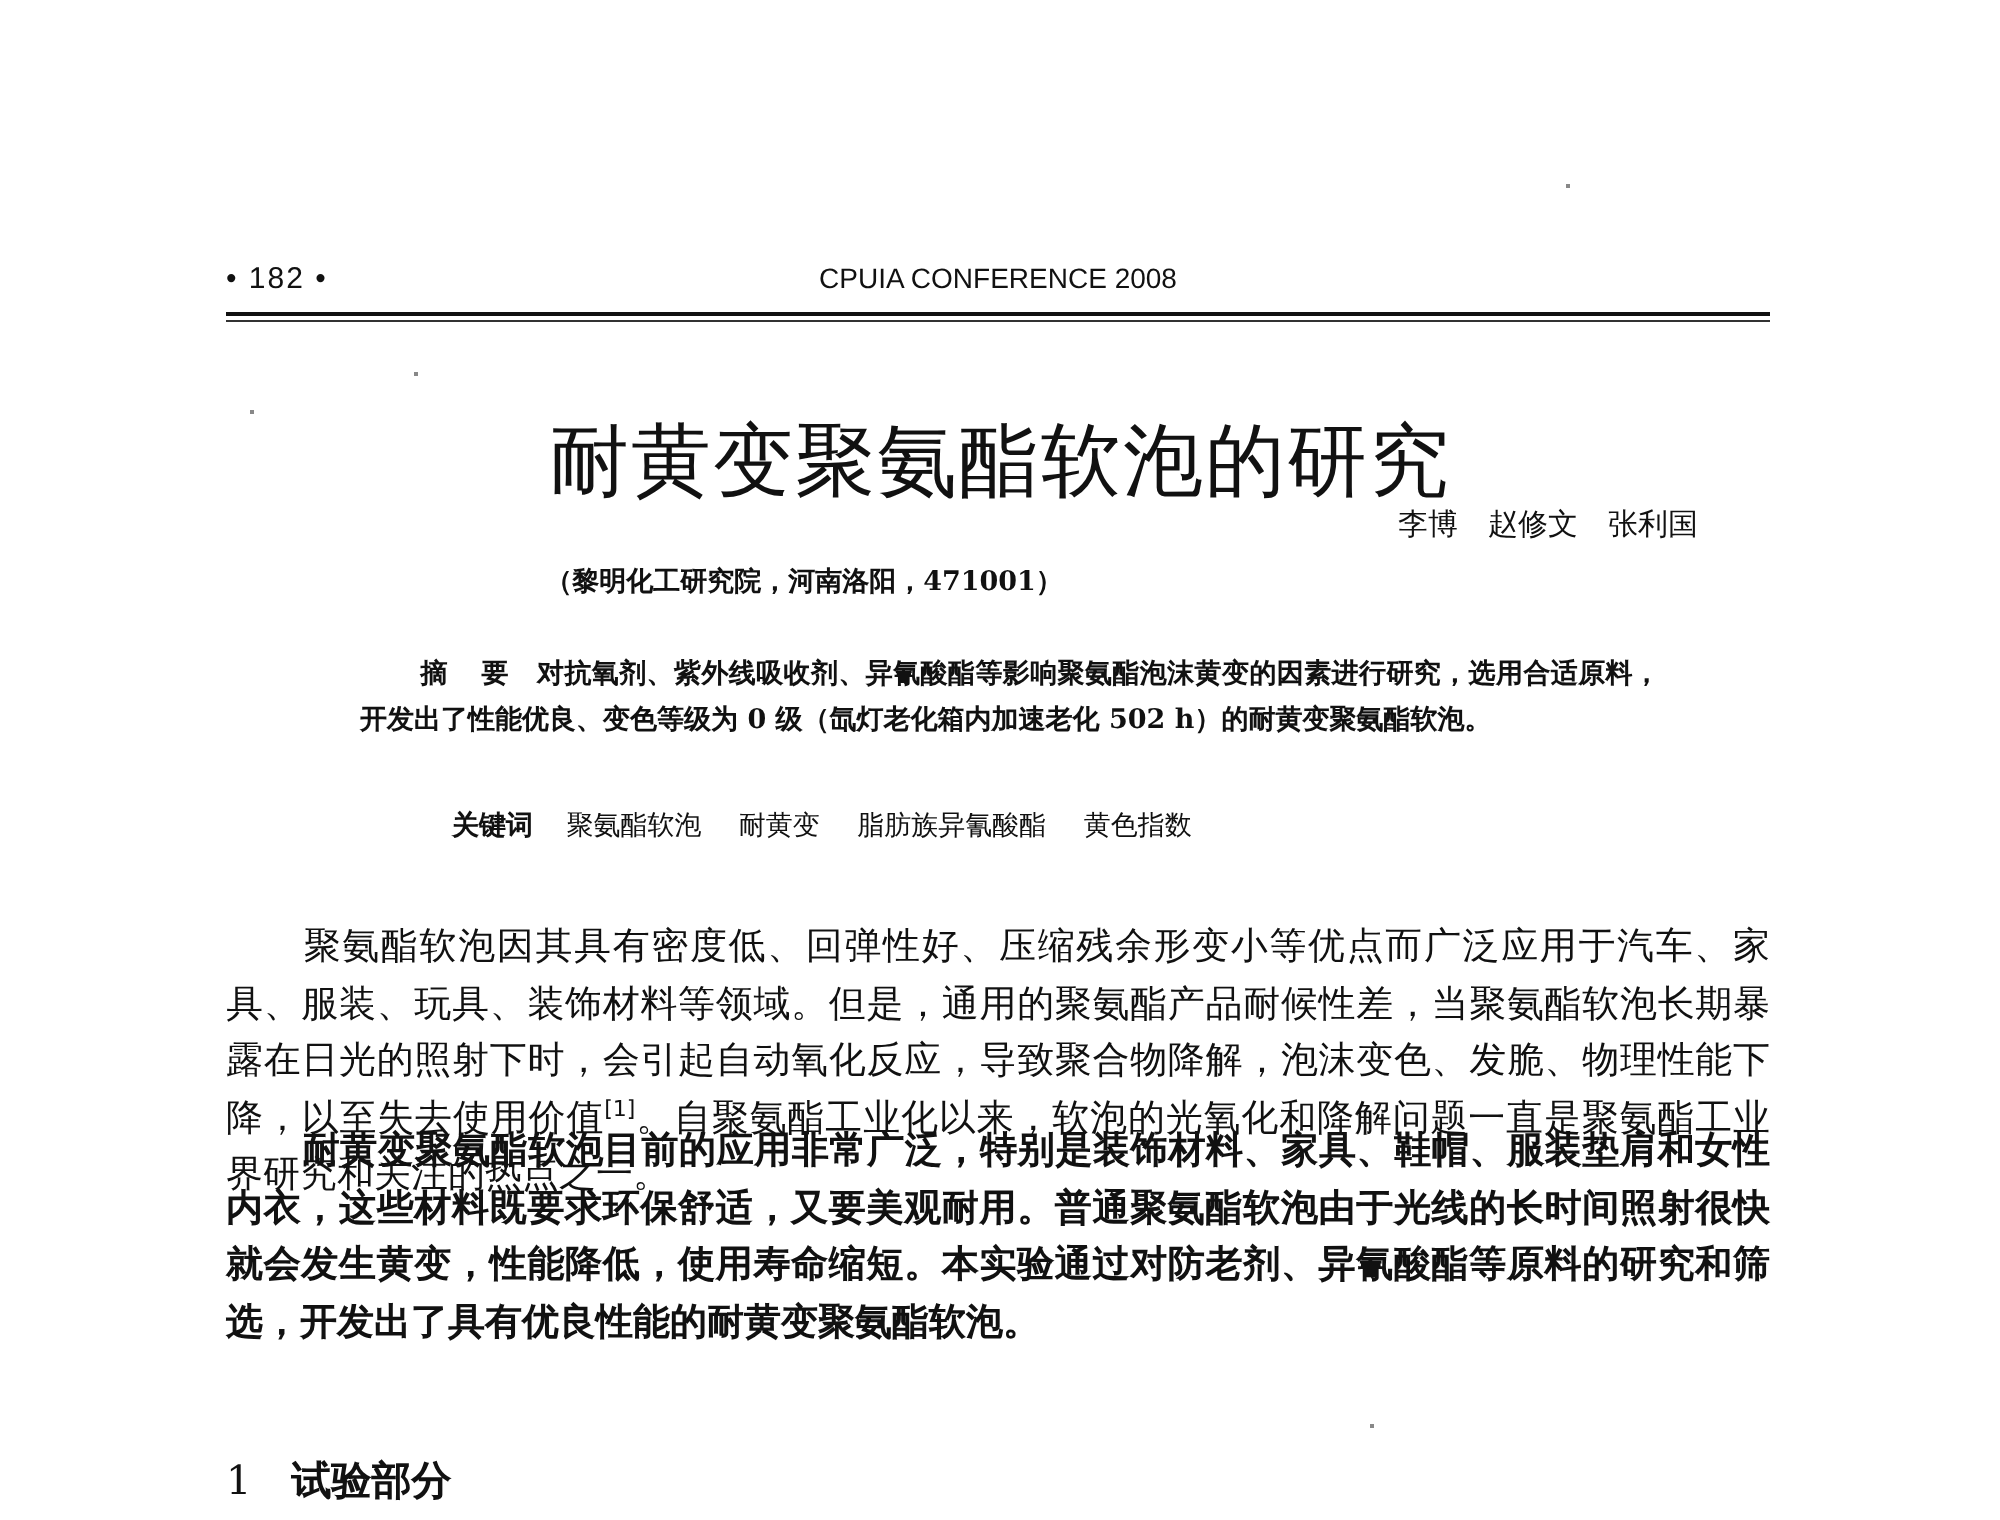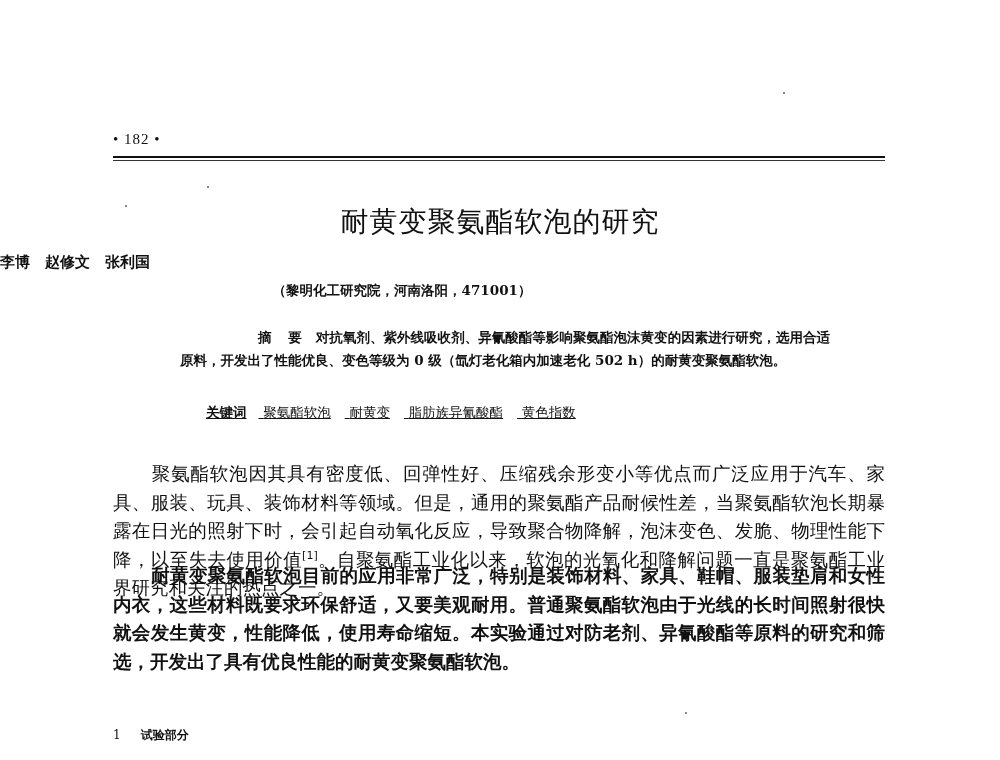--- a/index.html
+++ b/index.html
@@ -4,68 +4,69 @@
 <style>
   html, body { margin: 0; padding: 0; background: #ffffff; }
   body {
     width: 1000px; height: 760px; position: relative; overflow: hidden;
     font-family: "DejaVu Serif", "Liberation Serif", serif;
     color: #111;
   }
   .abs { position: absolute; }
   .running-header {
     left: 113px; top: 128px; width: 772px; height: 24px;
-    font-family: Liberation Serif, serif; font-size: 15px;
+    font-family: Liberation Sans, sans-serif; font-size: 15px;
   }
   .page-num { position: absolute; left: 0; top: 3px; letter-spacing: 1px; }
   .conf-name { position: absolute; left: 0; right: 0; top: 3px; text-align: center; font-size: 14px; }
   .rule-thick { left: 113px; top: 156px; width: 772px; height: 2px; background: #111; }
   .rule-thin { left: 113px; top: 160px; width: 772px; height: 1px; background: #333; }
   .title {
     left: 0; width: 1000px; top: 203px; text-align: center;
-    font-size: 28px; letter-spacing: 1px; font-family: "DejaVu Serif", serif; font-weight: normal;
+    font-size: 40px; letter-spacing: 1px; font-family: "DejaVu Serif", serif; font-weight: normal;
   }
   .authors {
-    left: 0; width: 849px; top: 253px; text-align: left;
-    font-size: 15px; font-weight: bold; word-spacing: 14px;
+    left: 0; width: 849px; top: 253px; text-align: right;
+    font-size: 15px; font-weight: normal; word-spacing: 14px;
   }
   .affil {
     left: 0; width: 804px; top: 282px; text-align: center;
     font-size: 13.5px; font-weight: bold;
   }
   .abstract {
     left: 180px; top: 326px; width: 650px;
     font-size: 13.5px; line-height: 23px; font-weight: bold; text-align: justify;
   }
   .abstract .indent { display: inline-block; width: 30px; }
-  .label { font-weight: bold; margin-right: 8px; letter-spacing: 6px; margin-left: 48px; }
-  .keywords { left: 206px; top: 404px; font-size: 13.5px; font-weight: bold; text-decoration: underline; }
+  .label { font-weight: bold; margin-right: 8px; letter-spacing: 6px; }
+  .keywords { left: 226px; top: 404px; font-size: 13.5px; font-weight: bold; }
   .kw { margin-right: 14px; }
   .kw-label { margin-right: 12px; }
   .body-para {
     left: 113px; width: 772px;
     font-size: 18.5px; line-height: 28.5px; text-align: justify;
     font-family: "DejaVu Sans", sans-serif; font-weight: normal;
   }
   .p1 { top: 460px; }
   .p2 { top: 562px; font-weight: bold; }
   .body-para .ind { display: inline-block; width: 38px; }
   sup { font-size: 11px; vertical-align: 7px; line-height: 0; }
   .section-heading {
-    left: 113px; top: 727px; font-size: 12px; font-weight: bold;
+    left: 113px; top: 727px; font-size: 20px; font-weight: bold;
     font-family: "DejaVu Serif", serif;
   }
   .section-heading .num { margin-right: 20px; font-weight: normal; }
   .speck { width: 2px; height: 2px; background: #888; }
 </style>
 </head>
 <body>
 
 <div class="abs running-header">
   <span class="page-num">• 182 •</span>
+  <span class="conf-name">CPUIA CONFERENCE 2008</span>
 </div>
 <div class="abs rule-thick"></div>
 <div class="abs rule-thin"></div>
 
 <div class="abs title">耐黄变聚氨酯软泡的研究</div>
 <div class="abs authors">李博　赵修文　张利国</div>
 <div class="abs affil">（黎明化工研究院，河南洛阳，471001）</div>
 
 <div class="abs abstract">
   <span class="indent"></span><span class="label">摘 要</span><span style="font-weight:bold">对抗氧剂、紫外线吸收剂、异氰酸酯等影响聚氨酯泡沫黄变的因素进行研究，选用合适原料，开发出了性能优良、变色等级为 0 级（氙灯老化箱内加速老化 502 h）的耐黄变聚氨酯软泡。</span>

